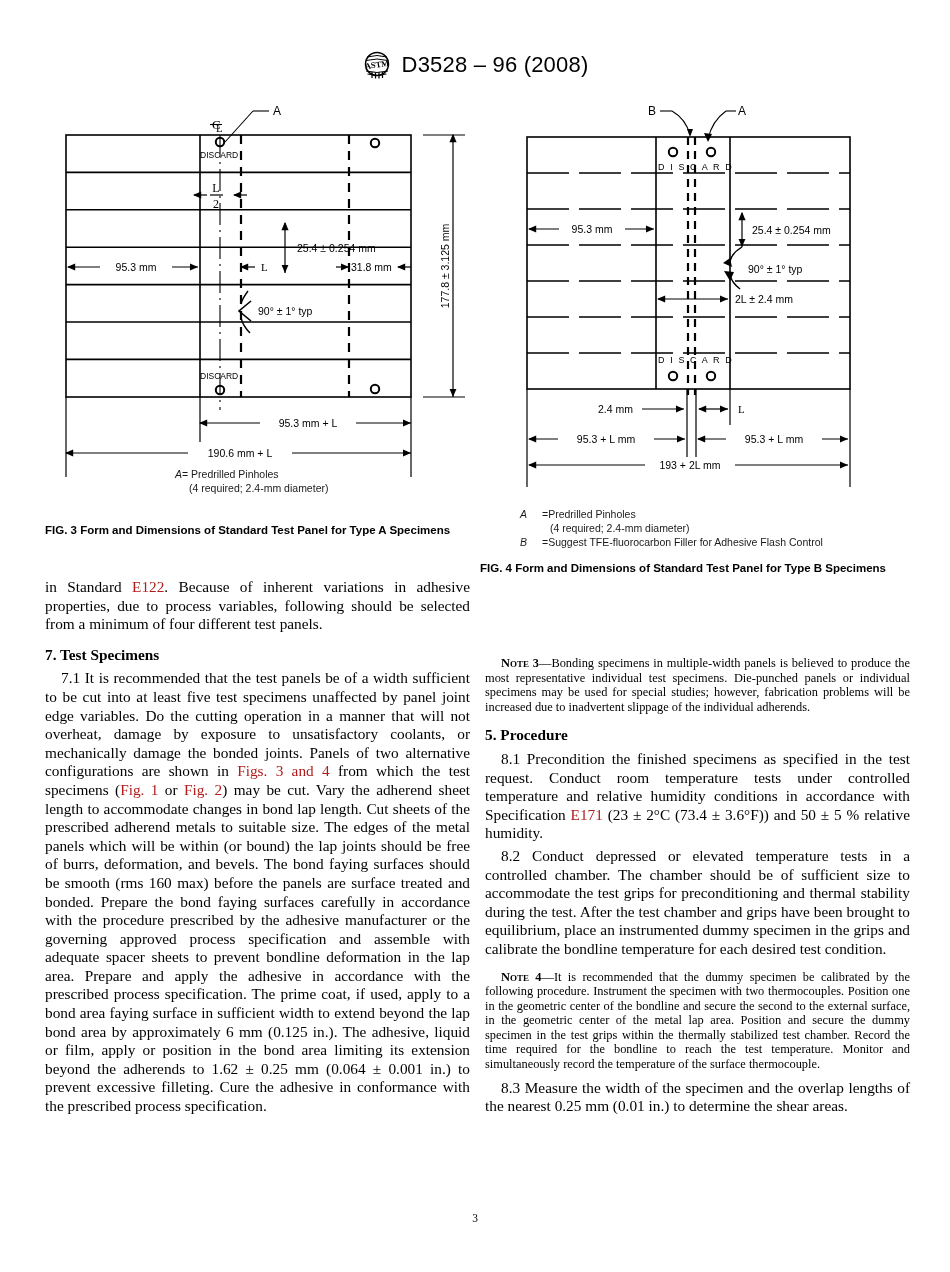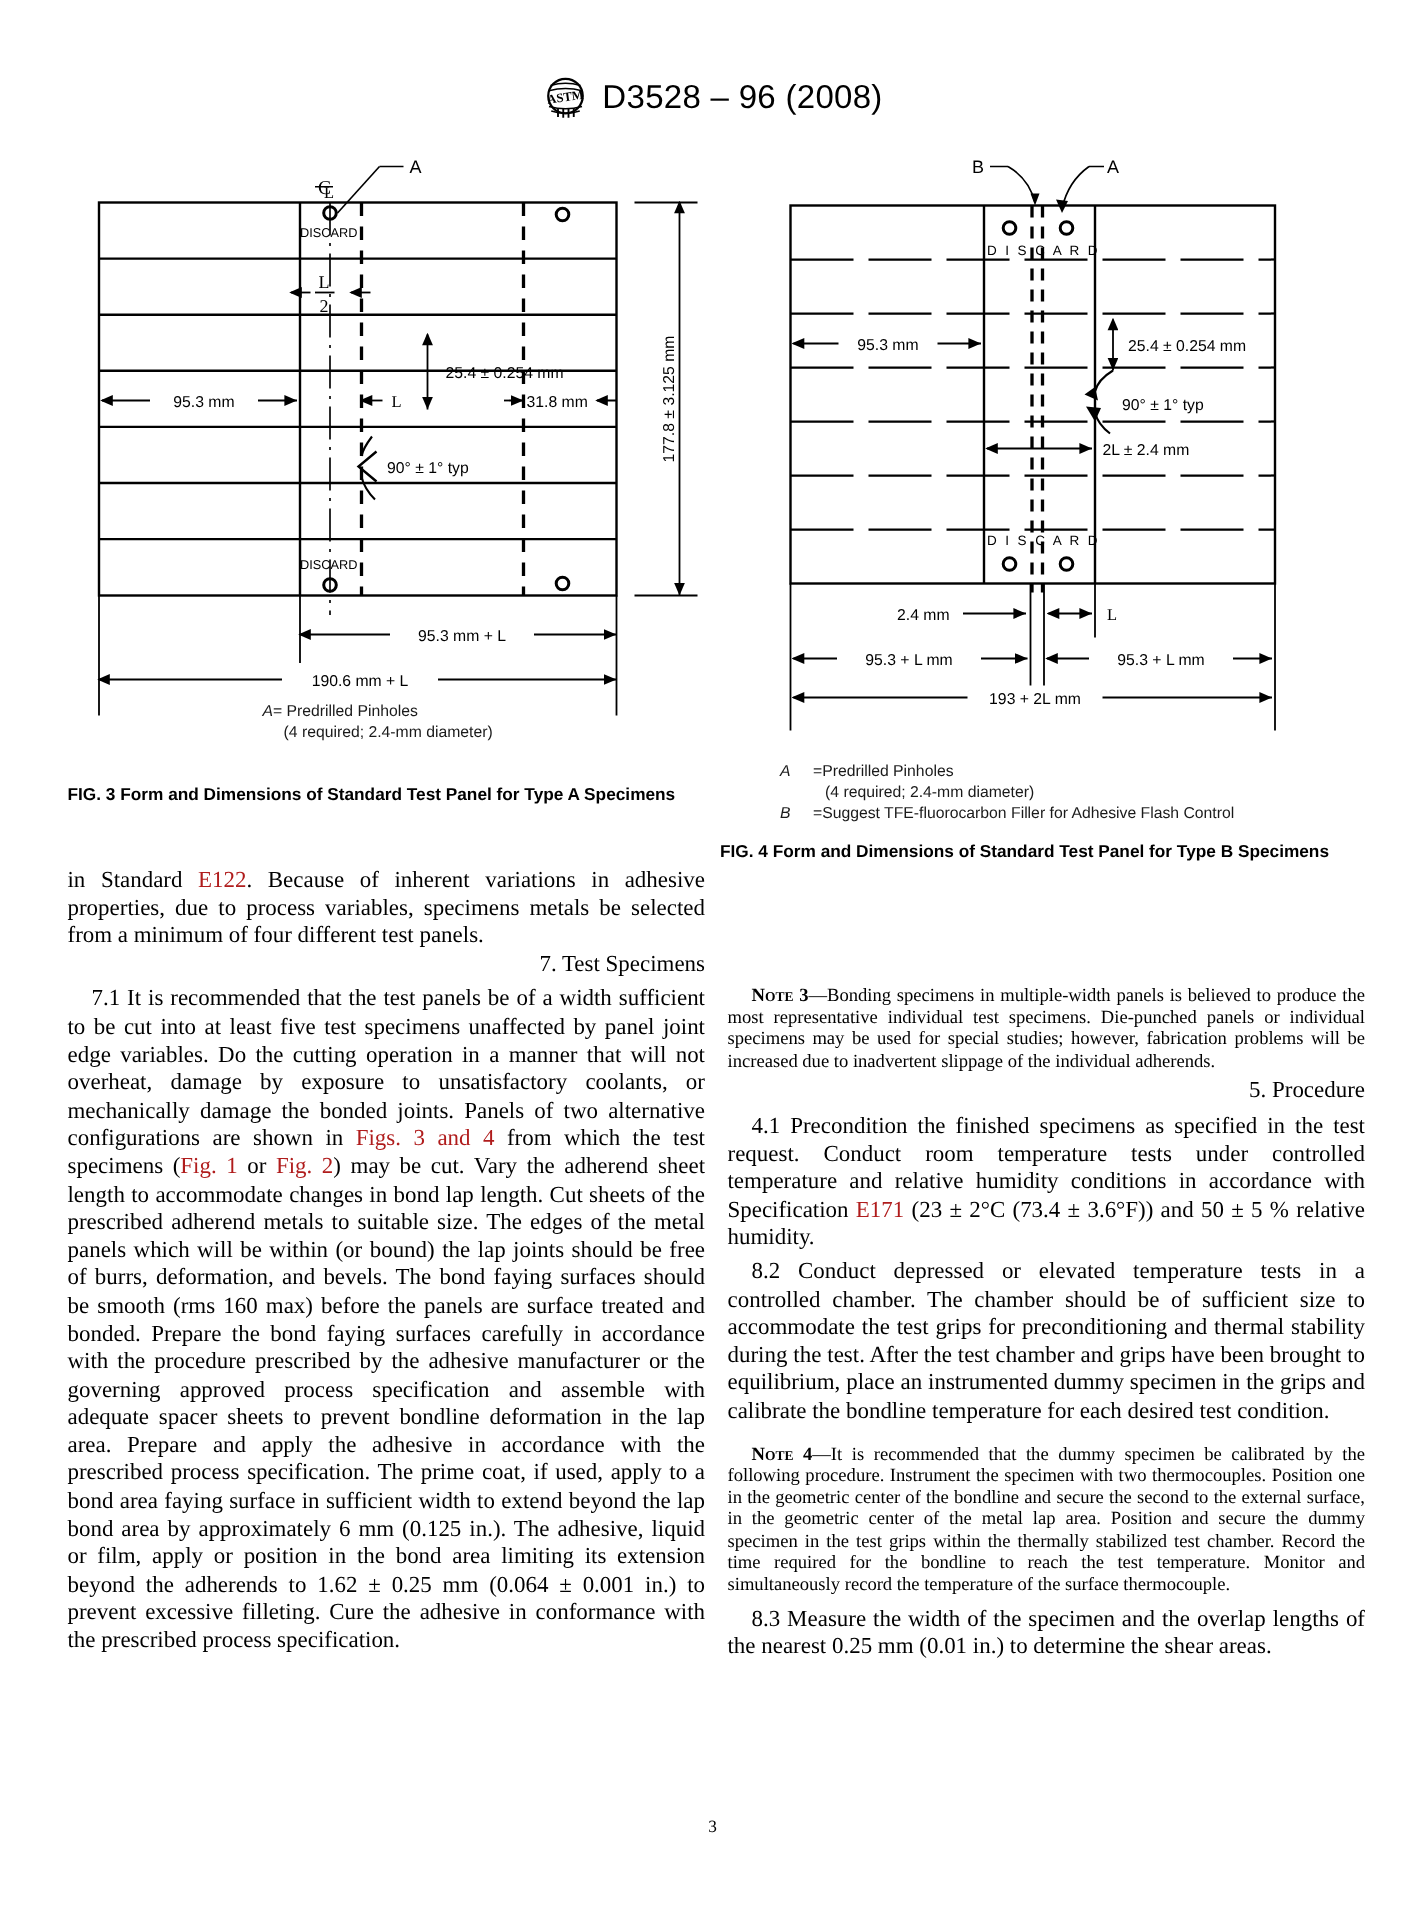--- a/index.html
+++ b/index.html
@@ -56,22 +56,22 @@
   p{margin:0;}
   .body-p{
     font-size:15.3px;line-height:18.6px;
     text-align:justify;text-justify:inter-word;
     text-indent:16px;
     margin-bottom:0px;
     hyphens:none;
   }
   .body-p.noindent{text-indent:0;}
   .sec-head{
-    font-size:15.3px;line-height:18.6px;font-weight:normal;
-    margin-bottom:5px;text-align:right;
+    font-size:15.3px;line-height:18.6px;font-weight:bold;
+    margin-top:12px;margin-bottom:5px;
   }
   .note-p{
     font-size:12.4px;line-height:14.6px;
     text-align:justify;text-indent:16px;
     margin-top:11px;margin-bottom:4px;
   }
   .note-lbl{font-variant:small-caps;font-weight:bold;}
   .lnk{color:#b01c1c;}
 
   .pagenum{
@@ -335,33 +335,33 @@
       <div class="lrow">
           <span class="lkey">B</span>
           <span>=Suggest TFE-fluorocarbon Filler for Adhesive Flash Control</span>
         </div>
     </div>
 
     <div class="fig-caption" id="fig4-caption">FIG. 4 Form and Dimensions of Standard Test Panel for Type B Specimens</div>
   </div>
 
   <div class="col" id="col-left">
-    <p class="body-p noindent"><span>in Standard </span><span class="lnk">E122</span><span>. Because of inherent variations in adhesive properties, due to process variables, specimens metals be selected from a minimum of four different test panels.</span></p>
+    <p class="body-p noindent"><span>in Standard </span><span class="lnk">E122</span><span>. Because of inherent variations in adhesive properties, due to process variables, following should be selected from a minimum of four different test panels.</span></p>
 
     <p class="sec-head">7.  Test Specimens</p>
 
     <p class="body-p"><span>7.1 It is recommended that the test panels be of a width sufficient to be cut into at least five test specimens unaffected by panel joint edge variables. Do the cutting operation in a manner that will not overheat, damage by exposure to unsatisfactory coolants, or mechanically damage the bonded joints. Panels of two alternative configurations are shown in </span><span class="lnk">Figs. 3 and 4</span><span> from which the test specimens (</span><span class="lnk">Fig. 1</span><span> or </span><span class="lnk">Fig. 2</span><span>) may be cut. Vary the adherend sheet length to accommodate changes in bond lap length. Cut sheets of the prescribed adherend metals to suitable size. The edges of the metal panels which will be within (or bound) the lap joints should be free of burrs, deformation, and bevels. The bond faying surfaces should be smooth (rms 160 max) before the panels are surface treated and bonded. Prepare the bond faying surfaces carefully in accordance with the procedure prescribed by the adhesive manufacturer or the governing approved process specification and assemble with adequate spacer sheets to prevent bondline deformation in the lap area. Prepare and apply the adhesive in accordance with the prescribed process specification. The prime coat, if used, apply to a bond area faying surface in sufficient width to extend beyond the lap bond area by approximately 6 mm (0.125 in.). The adhesive, liquid or film, apply or position in the bond area limiting its extension beyond the adherends to 1.62 ± 0.25 mm (0.064 ± 0.001 in.) to prevent excessive filleting. Cure the adhesive in conformance with the prescribed process specification.</span></p>
   </div>
 
   <div class="col" id="col-right">
     <p class="note-p"><span class="note-lbl">Note 3</span><span>—</span><span>Bonding specimens in multiple-width panels is believed to produce the most representative individual test specimens. Die-punched panels or individual specimens may be used for special studies; however, fabrication problems will be increased due to inadvertent slippage of the individual adherends.</span></p>
 
     <p class="sec-head">5.  Procedure</p>
 
-    <p class="body-p"><span>4.1 Precondition the finished specimens as specified in the test request. Conduct room temperature tests under controlled temperature and relative humidity conditions in accordance with Specification </span><span class="lnk">E171</span><span> (23 ± 2°C (73.4 ± 3.6°F)) and 50 ± 5 % relative humidity.</span></p>
+    <p class="body-p"><span>8.1 Precondition the finished specimens as specified in the test request. Conduct room temperature tests under controlled temperature and relative humidity conditions in accordance with Specification </span><span class="lnk">E171</span><span> (23 ± 2°C (73.4 ± 3.6°F)) and 50 ± 5 % relative humidity.</span></p>
 
     <p class="body-p" style="margin-top:4px;">8.2 Conduct depressed or elevated temperature tests in a controlled chamber. The chamber should be of sufficient size to accommodate the test grips for preconditioning and thermal stability during the test. After the test chamber and grips have been brought to equilibrium, place an instrumented dummy specimen in the grips and calibrate the bondline temperature for each desired test condition.</p>
 
     <p class="note-p"><span class="note-lbl">Note 4</span><span>—</span><span>It is recommended that the dummy specimen be calibrated by the following procedure. Instrument the specimen with two thermocouples. Position one in the geometric center of the bondline and secure the second to the external surface, in the geometric center of the metal lap area. Position and secure the dummy specimen in the test grips within the thermally stabilized test chamber. Record the time required for the bondline to reach the test temperature. Monitor and simultaneously record the temperature of the surface thermocouple.</span></p>
 
     <p class="body-p" style="margin-top:7px;">8.3 Measure the width of the specimen and the overlap lengths of the nearest 0.25 mm (0.01 in.) to determine the shear areas.</p>
   </div>
 
   <div class="pagenum">3</div>
 

